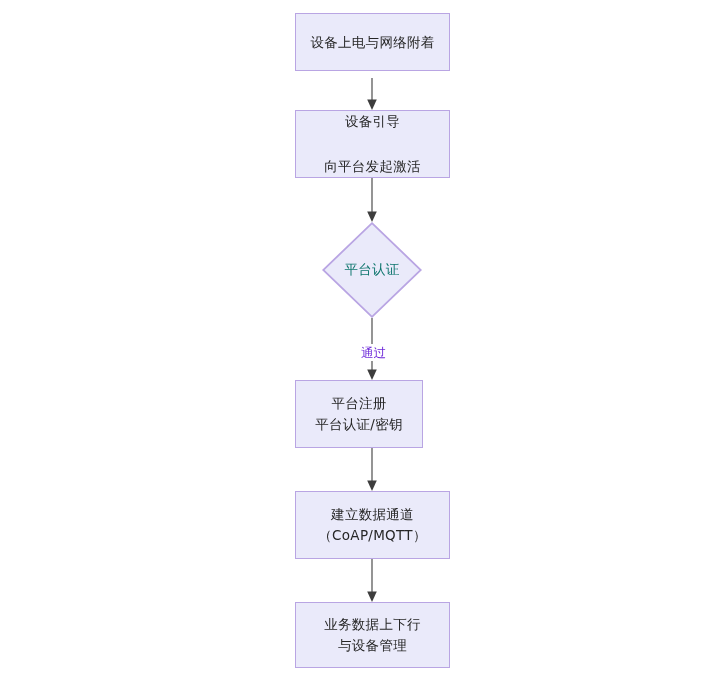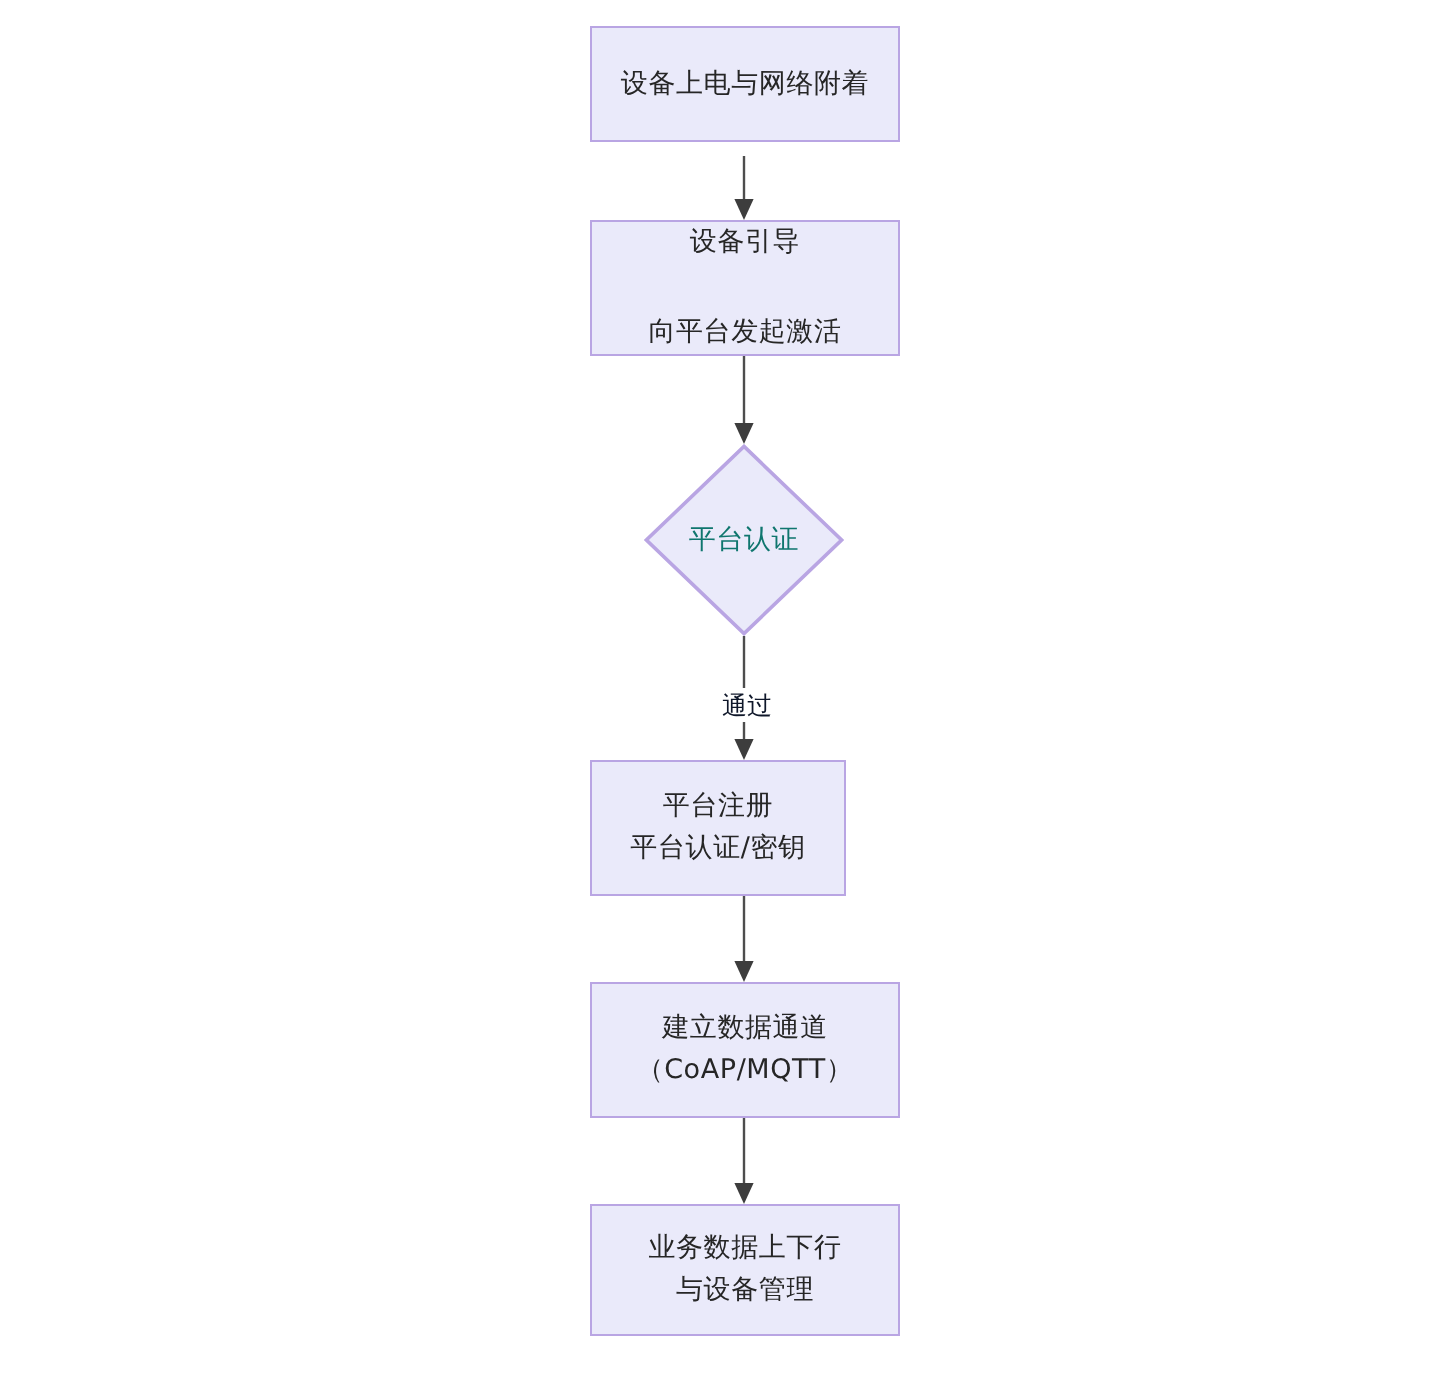--- a/index.html
+++ b/index.html
@@ -65,21 +65,21 @@
   .edge {
     position: absolute;
   }
   .edge svg {
     display: block;
     overflow: visible;
   }
   .edge-label {
     position: absolute;
     background: #ffffff;
-    color: #0f172a;
+    color: #6d28d9;
     font-size: 12.5px;
     line-height: 1.2;
     padding: 1px 2px;
     white-space: nowrap;
     text-align: center;
   }
 </style>
 </head>
 <body>
 

